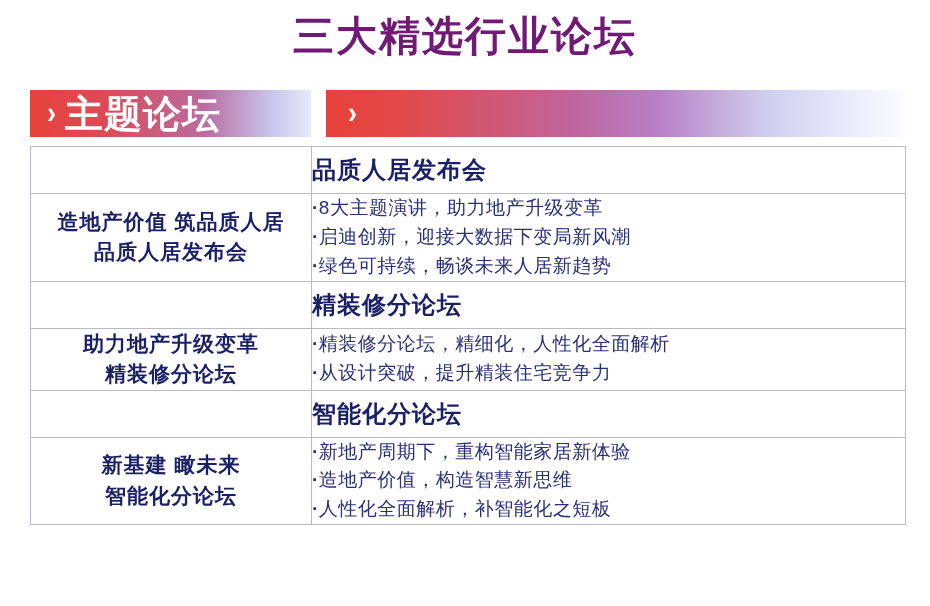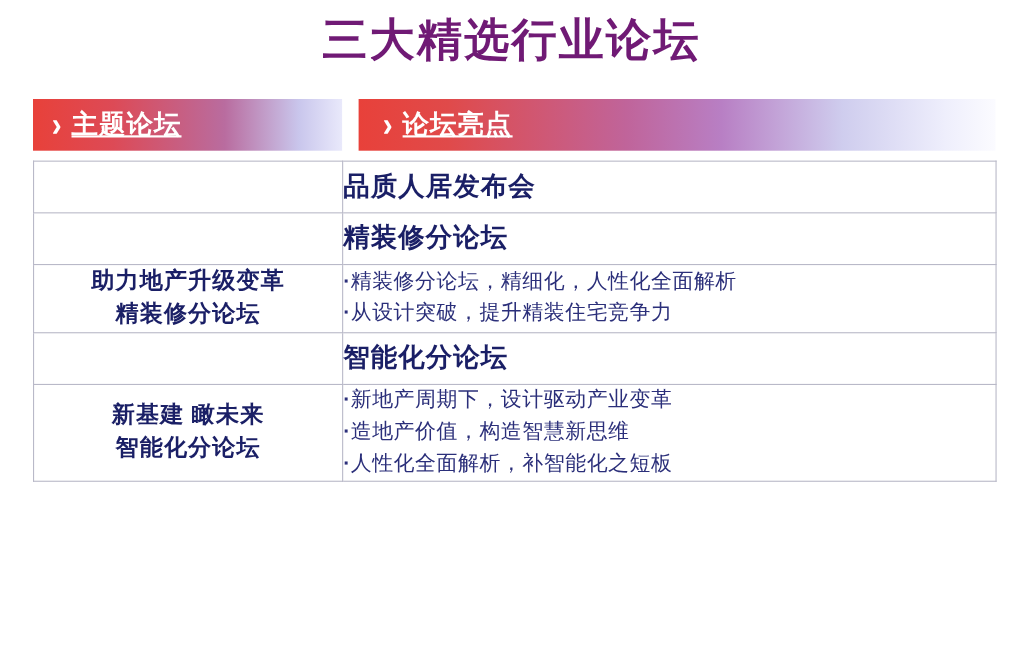--- a/index.html
+++ b/index.html
@@ -57,25 +57,24 @@
   .hdr-chevron {
     color: #ffffff;
     font-size: 27px;
     font-weight: bold;
     line-height: 1;
     margin-right: 9px;
     transform: scaleY(1.15);
   }
   .hdr-label {
     color: #ffffff;
-    font-size: 24px;
+    font-size: 38px;
     font-weight: bold;
     letter-spacing: 1px;
     line-height: 1;
-    text-decoration: underline;
   }
 
   
   #forum-table {
     position: absolute;
     top: 146px;
     left: 30px;
     width: 875px;
     border-collapse: collapse;
     table-layout: fixed;
@@ -144,37 +143,47 @@
 
 <div id="page-title">三大精选行业论坛</div>
 
 <div id="header-bars">
   <div class="hdr-bar" id="hdr-bar-left">
     <span class="hdr-chevron">›</span>
     <span class="hdr-label">主题论坛</span>
   </div>
   <div class="hdr-bar" id="hdr-bar-right">
     <span class="hdr-chevron">›</span>
-    <span class="hdr-label">论坛亮点</span>
   </div>
 </div>
 
 <table id="forum-table">
   <colgroup>
     <col class="col-left">
     <col class="col-right">
   </colgroup>
   <tbody>
 
     <tr class="section-head-row">
       <td class="head-left"></td>
       <td class="head-right">
         <span class="section-title">品质人居发布会</span>
       </td>
     </tr>
+    <tr>
+      <td class="theme-cell">
+        <div class="theme-line">造地产价值 筑品质人居</div>
+        <div class="theme-line">品质人居发布会</div>
+      </td>
+      <td class="highlight-cell">
+        <div class="bullet-line"><span class="bullet-dot">·</span><span>8大主题演讲，助力地产升级变革</span></div>
+        <div class="bullet-line"><span class="bullet-dot">·</span><span>启迪创新，迎接大数据下变局新风潮</span></div>
+        <div class="bullet-line"><span class="bullet-dot">·</span><span>绿色可持续，畅谈未来人居新趋势</span></div>
+      </td>
+    </tr>
 
     <tr class="section-head-row">
       <td class="head-left"></td>
       <td class="head-right">
         <span class="section-title">精装修分论坛</span>
       </td>
     </tr>
     <tr>
       <td class="theme-cell">
         <div class="theme-line">助力地产升级变革</div>
@@ -191,20 +200,20 @@
       <td class="head-right">
         <span class="section-title">智能化分论坛</span>
       </td>
     </tr>
     <tr>
       <td class="theme-cell">
         <div class="theme-line">新基建 瞰未来</div>
         <div class="theme-line">智能化分论坛</div>
       </td>
       <td class="highlight-cell">
-        <div class="bullet-line"><span class="bullet-dot">·</span><span>新地产周期下，设计驱动产业变革</span></div>
+        <div class="bullet-line"><span class="bullet-dot">·</span><span>新地产周期下，重构智能家居新体验</span></div>
         <div class="bullet-line"><span class="bullet-dot">·</span><span>造地产价值，构造智慧新思维</span></div>
         <div class="bullet-line"><span class="bullet-dot">·</span><span>人性化全面解析，补智能化之短板</span></div>
       </td>
     </tr>
 
   </tbody>
 </table>
 
 </body></html>

